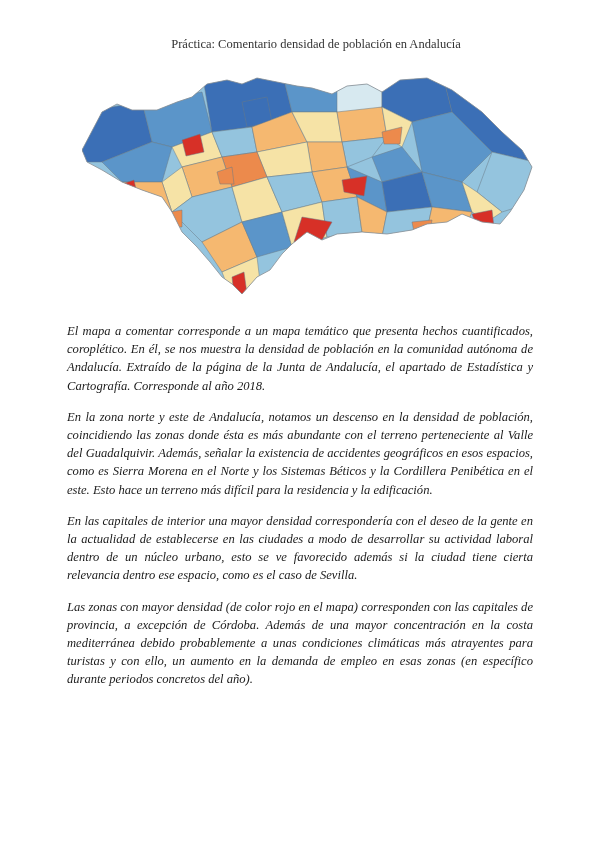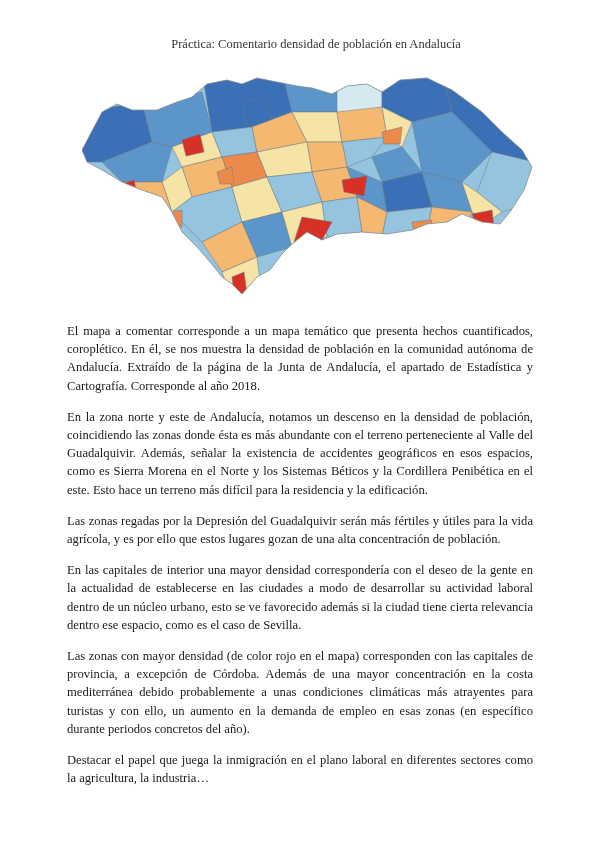--- a/index.html
+++ b/index.html
@@ -2,21 +2,21 @@
 <html><head>
 <meta charset="utf-8">
 <style>
   html, body { margin: 0; padding: 0; background: #ffffff; }
   body { width: 600px; height: 848px; position: relative; overflow: hidden;
          font-family: "Liberation Serif", "DejaVu Serif", serif; color: #1a1a1a; }
   .header { position: absolute; top: 37px; left: 16px; width: 600px; text-align: center;
             font-size: 12.5px; color: #333; }
   .map { position: absolute; left: 82px; top: 72px; width: 452px; height: 226px; }
   .body { position: absolute; left: 67px; top: 322px; width: 466px; font-size: 12.6px;
-          line-height: 18.2px; text-align: justify; }
+          line-height: 18.2px; text-align: justify; font-style: italic; }
   .body p { margin: 0 0 13px 0; }
 </style>
 </head>
 <body>
 
 <div class="header">Práctica: Comentario densidad de población en Andalucía</div>
 
 <svg class="map" viewBox="0 0 452 226" xmlns="http://www.w3.org/2000/svg">
   <defs>
     <clipPath id="andclip">
@@ -80,17 +80,15 @@
     <polygon points="150,205 162,200 165,222 152,222" fill="#d73027"></polygon>
     <polygon points="88,140 100,138 100,155 90,155" fill="#ec8a4c"></polygon>
     <polygon points="300,60 320,55 318,72 302,72" fill="#ec8a4c"></polygon>
   </g>
   <path d="M0,78 L20,40 L35,32 L50,38 L75,38 L95,30 L110,25 L125,12 L145,8 L160,12 L175,6 L195,10 L215,14 L230,16 L250,22 L265,14 L285,12 L300,20 L318,8 L345,6 L370,18 L400,40 L420,60 L440,78 L450,95 L442,118 L428,140 L418,152 L400,150 L380,142 L365,150 L345,152 L330,158 L305,162 L280,160 L255,162 L240,168 L225,160 L210,172 L200,182 L188,198 L175,205 L160,222 L150,212 L140,205 L128,190 L115,175 L100,160 L90,140 L80,125 L60,118 L40,110 L20,98 L5,90 Z" fill="none" stroke="#8a8f94" stroke-width="0.8"></path>
 </svg>
 
 <div class="body">
   <p>El mapa a comentar corresponde a un mapa temático que presenta hechos cuantificados, coroplético. En él, se nos muestra la densidad de población en la comunidad autónoma de Andalucía. Extraído de la página de la Junta de Andalucía, el apartado de Estadística y Cartografía. Corresponde al año 2018.</p>
   <p>En la zona norte y este de Andalucía, notamos un descenso en la densidad de población, coincidiendo las zonas donde ésta es más abundante con el terreno perteneciente al Valle del Guadalquivir. Además, señalar la existencia de accidentes geográficos en esos espacios, como es Sierra Morena en el Norte y los Sistemas Béticos y la Cordillera Penibética en el este. Esto hace un terreno más difícil para la residencia y la edificación.</p>
-  <p>Las zonas regadas por la Depresión del Guadalquivir serán más fértiles y útiles para la vida agrícola, y es por ello que estos lugares gozan de una alta concentración de población.</p>
   <p>En las capitales de interior una mayor densidad correspondería con el deseo de la gente en la actualidad de establecerse en las ciudades a modo de desarrollar su actividad laboral dentro de un núcleo urbano, esto se ve favorecido además si la ciudad tiene cierta relevancia dentro ese espacio, como es el caso de Sevilla.</p>
   <p>Las zonas con mayor densidad (de color rojo en el mapa) corresponden con las capitales de provincia, a excepción de Córdoba. Además de una mayor concentración en la costa mediterránea debido probablemente a unas condiciones climáticas más atrayentes para turistas y con ello, un aumento en la demanda de empleo en esas zonas (en específico durante periodos concretos del año).</p>
-  <p>Destacar el papel que juega la inmigración en el plano laboral en diferentes sectores como la agricultura, la industria…</p>
 </div>
 
 </body></html>

